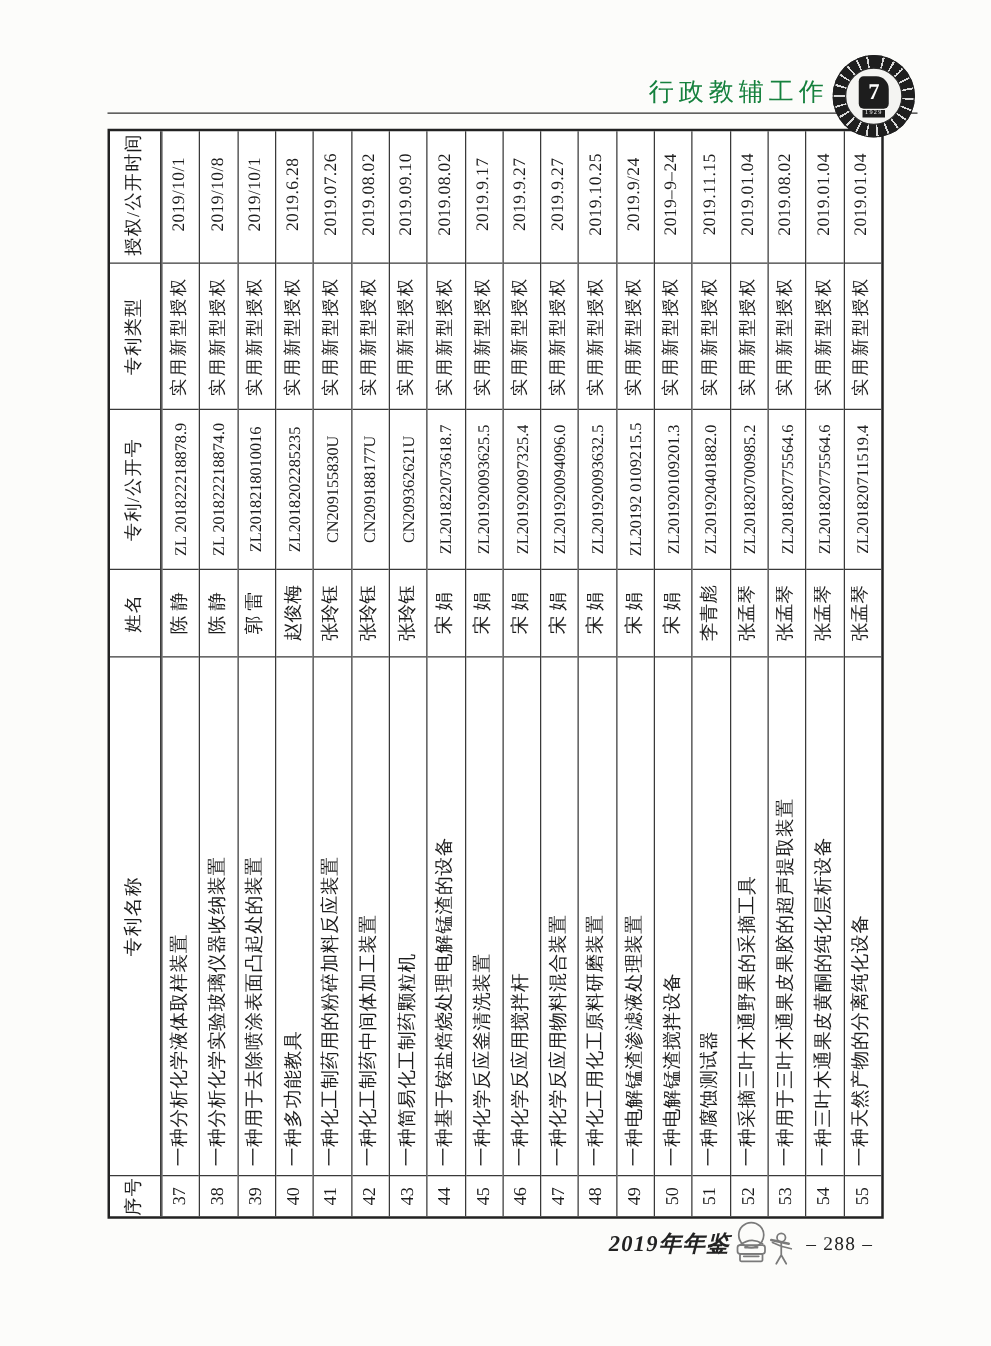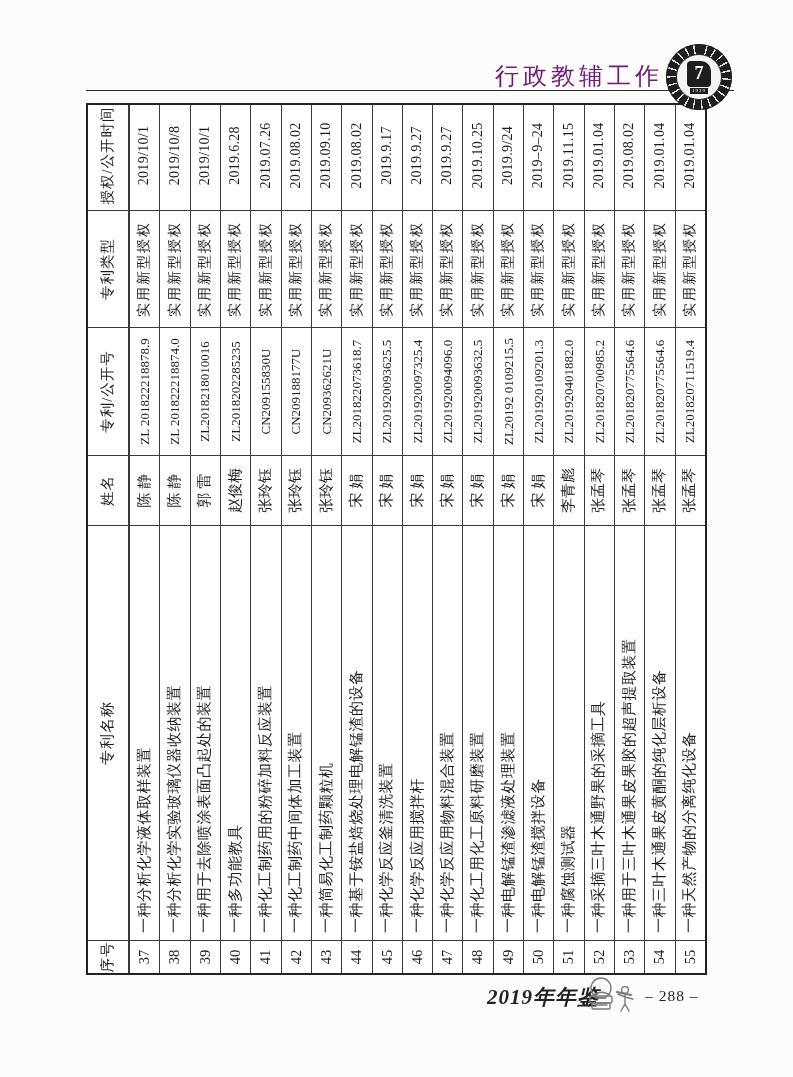--- a/index.html
+++ b/index.html
@@ -8,21 +8,21 @@
     position:relative;
     background:#fcfcfa;
     font-family:"Liberation Serif","DejaVu Serif",serif;
     color:#1c1c1c;
     overflow:hidden;
   }
 
   
   .section-title {
     position:absolute; top:60px; right:130px;
-    font-size:24px; letter-spacing:4px; color:#701a75;
+    font-size:20px; letter-spacing:4px; color:#15803d;
   }
   .header-rule {
     position:absolute; left:86px; top:90px; width:648px; height:0;
     border-top:1.6px solid #2e2e2e;
   }
   .seal {
     position:absolute; left:666px; top:44px; width:66px; height:66px;
     border-radius:50%;
     background:repeating-conic-gradient(#1f1f1f 0deg 13deg, #d9d9d9 13deg 16deg);
     box-shadow:0 0 0 1px #1f1f1f inset;
@@ -68,21 +68,21 @@
   .c-inv  { width:70px;  flex:none; font-size:15px; }
   .c-num  { width:128px; flex:none; font-size:13px; }
   .c-type { width:117px; flex:none; letter-spacing:2px; font-size:14px; }
   .c-date { width:110px; flex:none; font-size:14px; letter-spacing:0.3px; }
   .thead .cell { justify-content:center; padding-left:0; font-size:14.5px; letter-spacing:1px; }
   .thead .c-name { font-size:15px; }
 
   
   .footer-title {
     position:absolute; left:487px; top:983px;
-    font-size:21px; font-weight:bold; font-style:italic;
+    font-size:18px; font-weight:bold; font-style:italic;
     letter-spacing:1px; color:#222;
   }
   .footer-ornament { position:absolute; left:584px; top:976px; }
   .footer-page {
     position:absolute; left:645px; top:987px;
     font-size:15.5px; letter-spacing:1px; color:#222;
   }
 </style>
 </head>
 <body>

